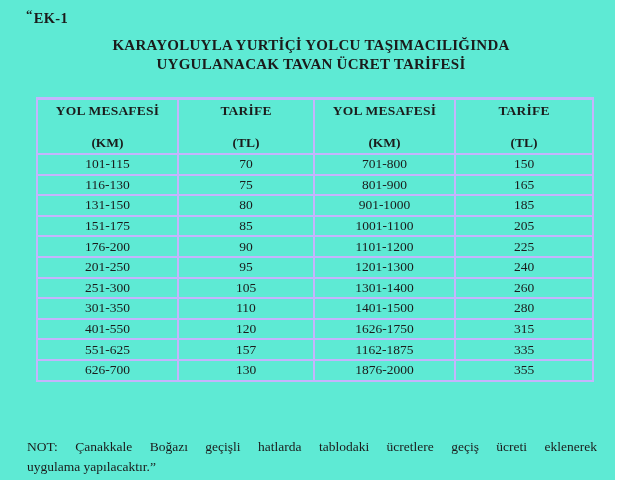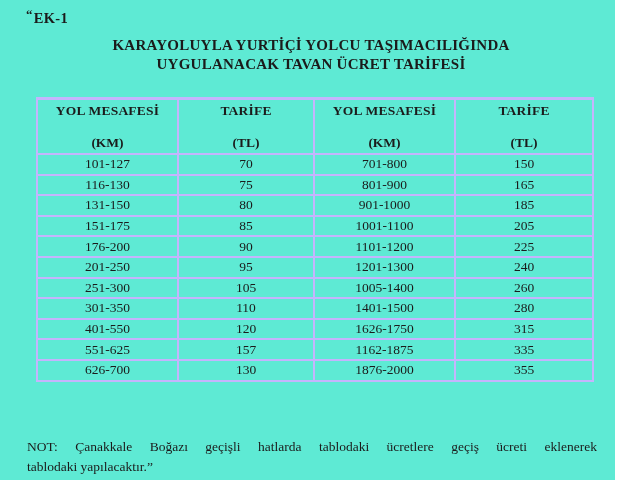--- a/index.html
+++ b/index.html
@@ -95,21 +95,21 @@
         <th>
             <div class="hcell">
               <span class="h1">TARİFE</span>
               <span class="h2">(TL)</span>
             </div>
           </th>
       </tr>
     </thead>
     <tbody>
       <tr>
-          <td>101-127</td>
+          <td>101-115</td>
           <td>70</td>
           <td>701-800</td>
           <td>150</td>
         </tr>
       <tr>
           <td>116-130</td>
           <td>75</td>
           <td>801-900</td>
           <td>165</td>
         </tr>
@@ -133,21 +133,21 @@
         </tr>
       <tr>
           <td>201-250</td>
           <td>95</td>
           <td>1201-1300</td>
           <td>240</td>
         </tr>
       <tr>
           <td>251-300</td>
           <td>105</td>
-          <td>1005-1400</td>
+          <td>1301-1400</td>
           <td>260</td>
         </tr>
       <tr>
           <td>301-350</td>
           <td>110</td>
           <td>1401-1500</td>
           <td>280</td>
         </tr>
       <tr>
           <td>401-550</td>
@@ -165,16 +165,16 @@
           <td>626-700</td>
           <td>130</td>
           <td>1876-2000</td>
           <td>355</td>
         </tr>
     </tbody>
   </table>
 
   <div class="note">
     <div class="l1">NOT: Çanakkale Boğazı geçişli hatlarda tablodaki ücretlere geçiş ücreti eklenerek</div>
-    <div class="l2">tablodaki yapılacaktır.”</div>
+    <div class="l2">uygulama yapılacaktır.”</div>
   </div>
 
 </div>
 
 </body></html>

